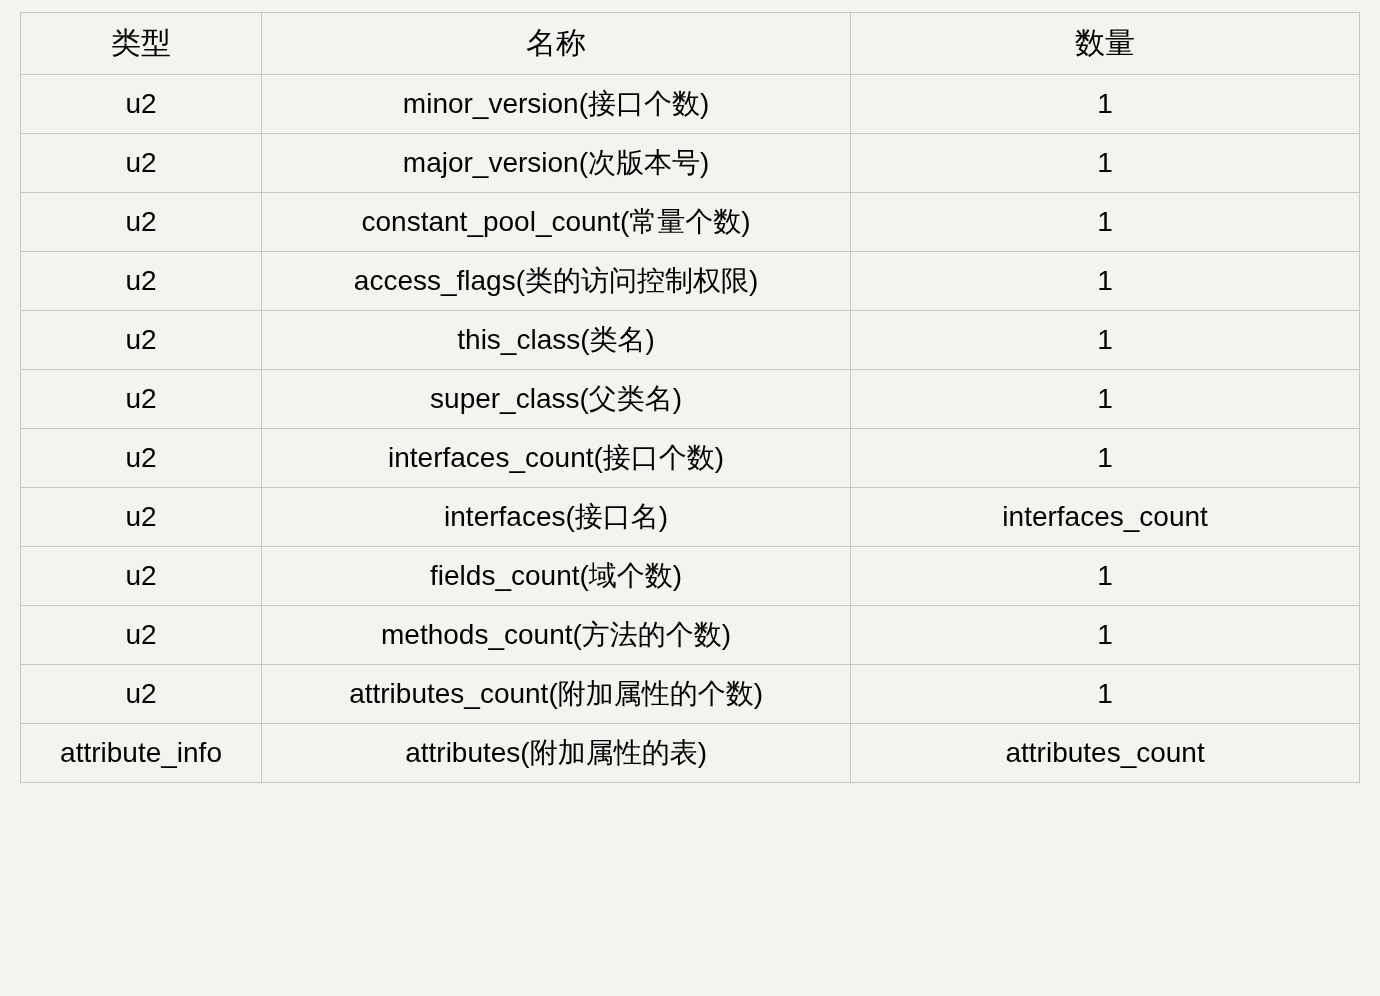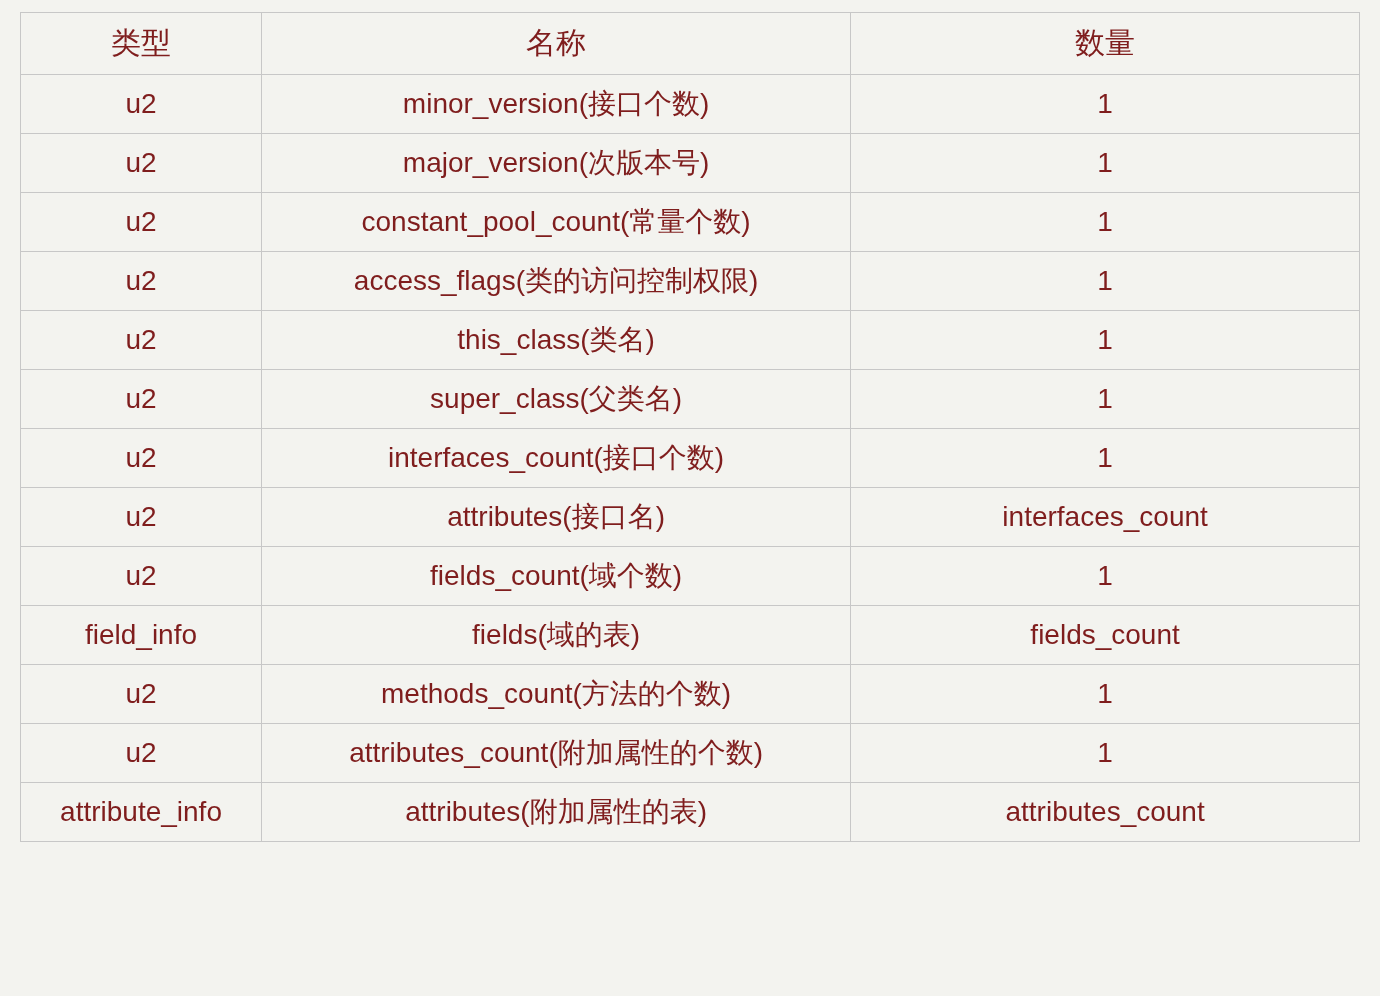--- a/index.html
+++ b/index.html
@@ -12,21 +12,21 @@
     table {
       width: 100%;
       border-collapse: collapse;
       background: #f3f3ef;
     }
     th, td {
       border: 1px solid #c7c7c7;
       text-align: center;
       padding: 10px 0;
       font-size: 28px;
-      color: #7f1d1d;
+      color: #000000;
       font-weight: 400;
     }
     th {
       font-family: "SimSun", "宋体", serif;
       font-size: 30px;
       font-weight: 400;
     }
     col.col-type { width: 18%; }
     col.col-name { width: 44%; }
     col.col-count { width: 38%; }
@@ -78,32 +78,27 @@
       <td>super_class(父类名)</td>
       <td>1</td>
     </tr>
     <tr>
       <td>u2</td>
       <td>interfaces_count(接口个数)</td>
       <td>1</td>
     </tr>
     <tr>
       <td>u2</td>
-      <td>attributes(接口名)</td>
+      <td>interfaces(接口名)</td>
       <td>interfaces_count</td>
     </tr>
     <tr>
       <td>u2</td>
       <td>fields_count(域个数)</td>
       <td>1</td>
-    </tr>
-    <tr>
-      <td>field_info</td>
-      <td>fields(域的表)</td>
-      <td>fields_count</td>
     </tr>
     <tr>
       <td>u2</td>
       <td>methods_count(方法的个数)</td>
       <td>1</td>
     </tr>
     <tr>
       <td>u2</td>
       <td>attributes_count(附加属性的个数)</td>
       <td>1</td>

